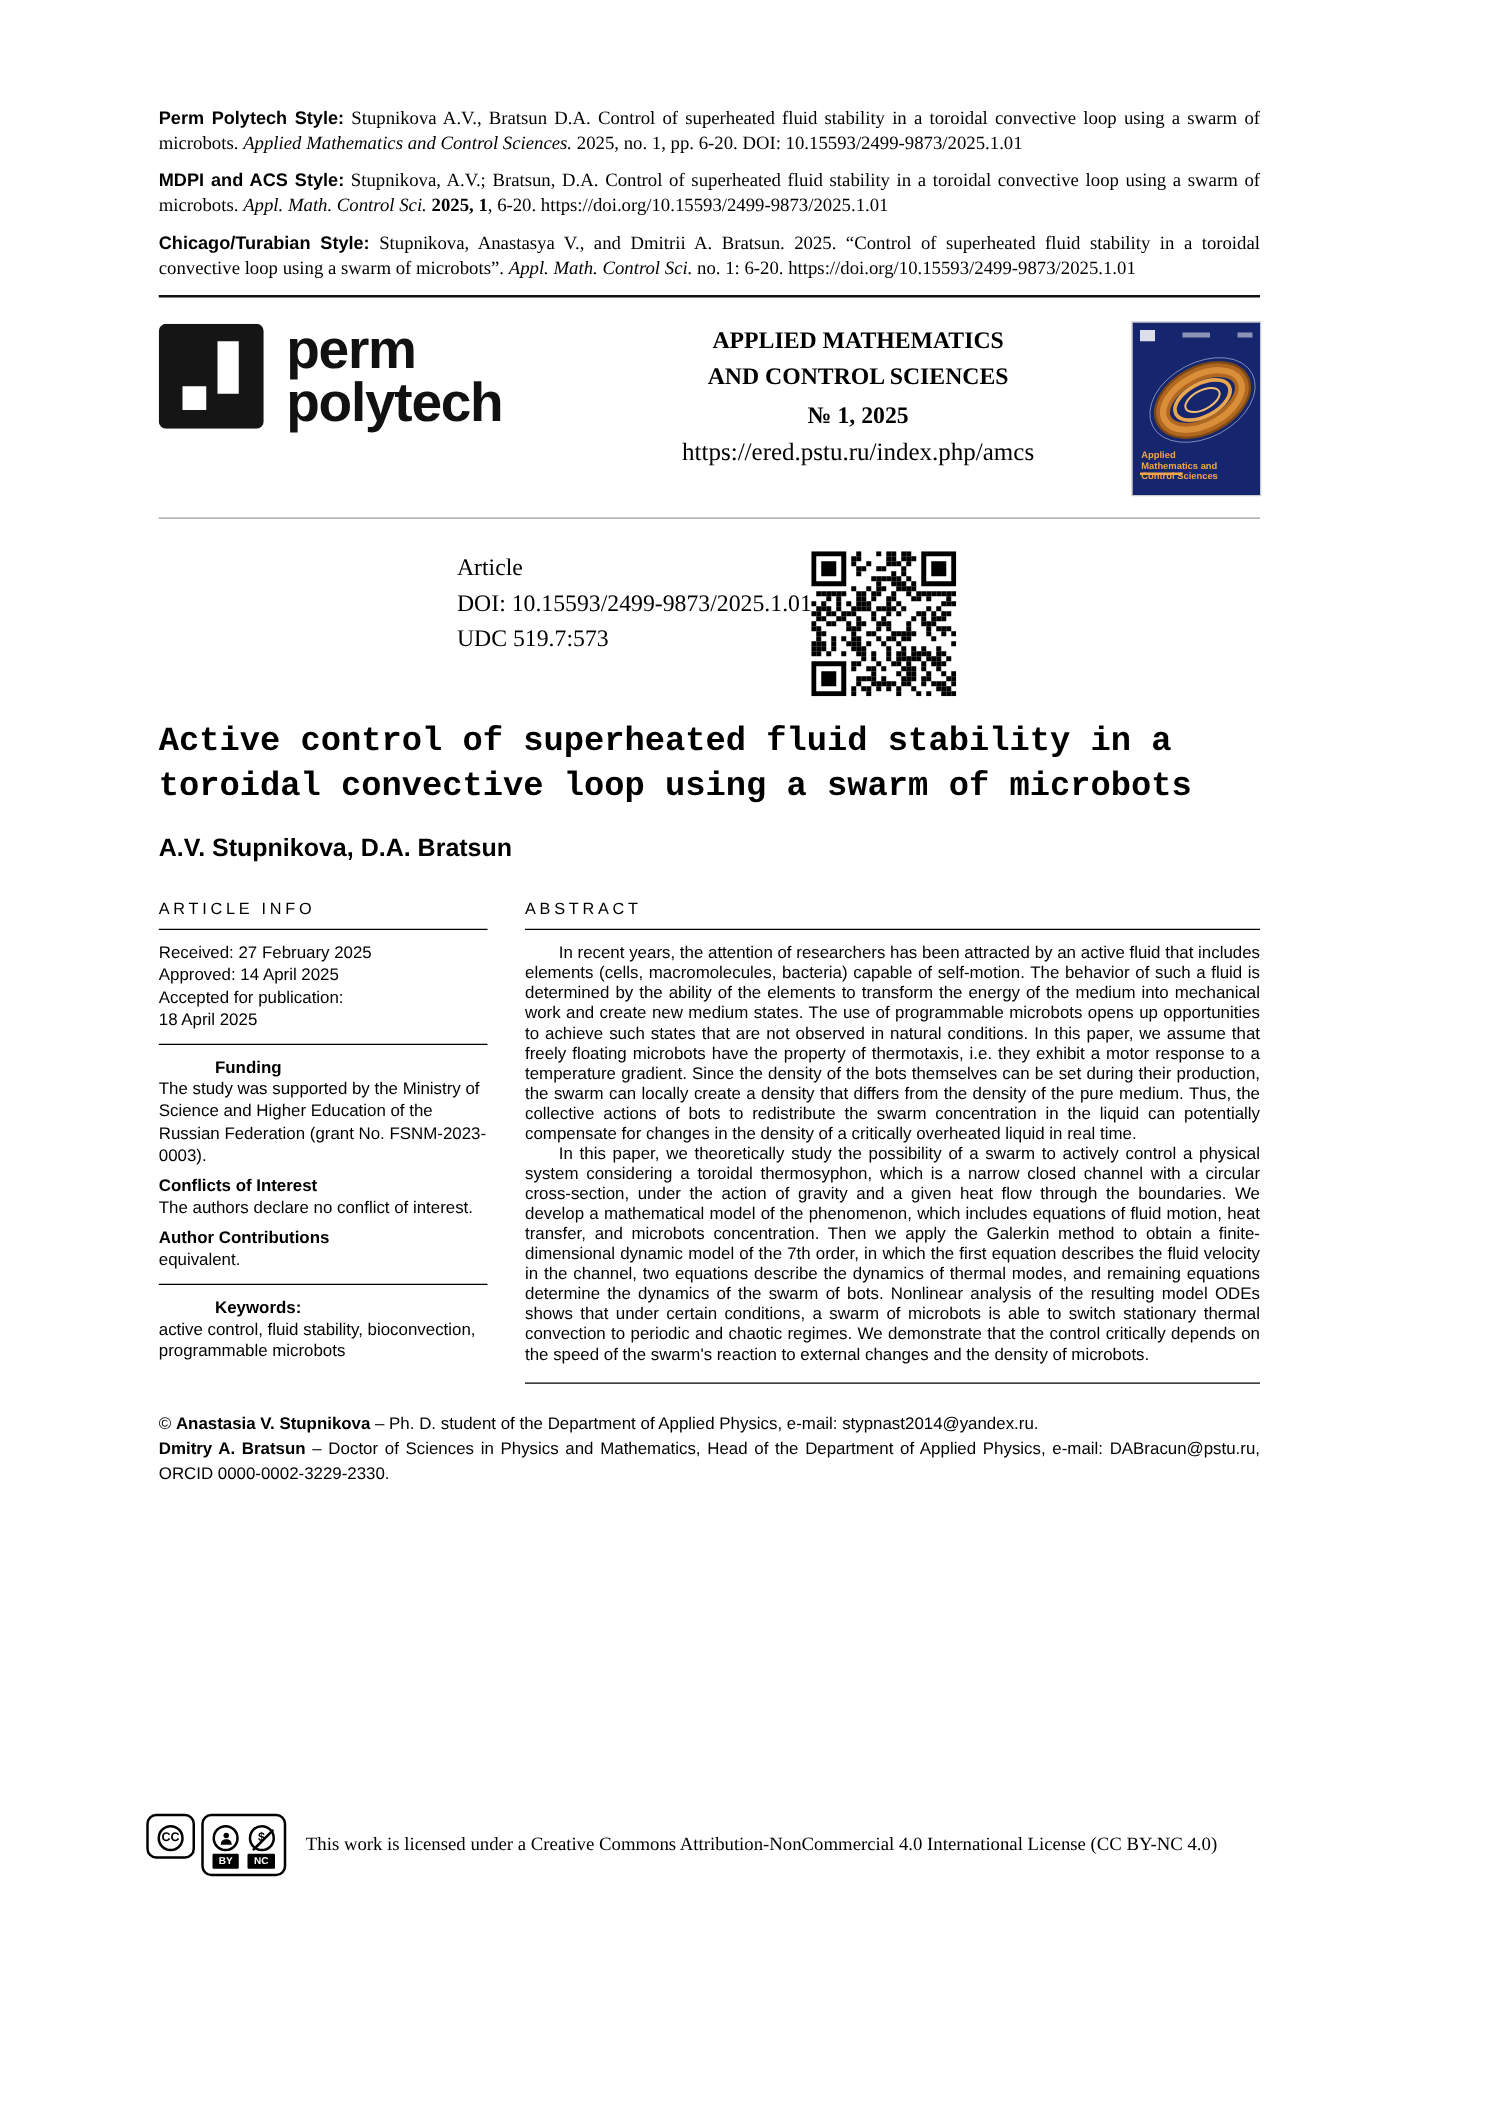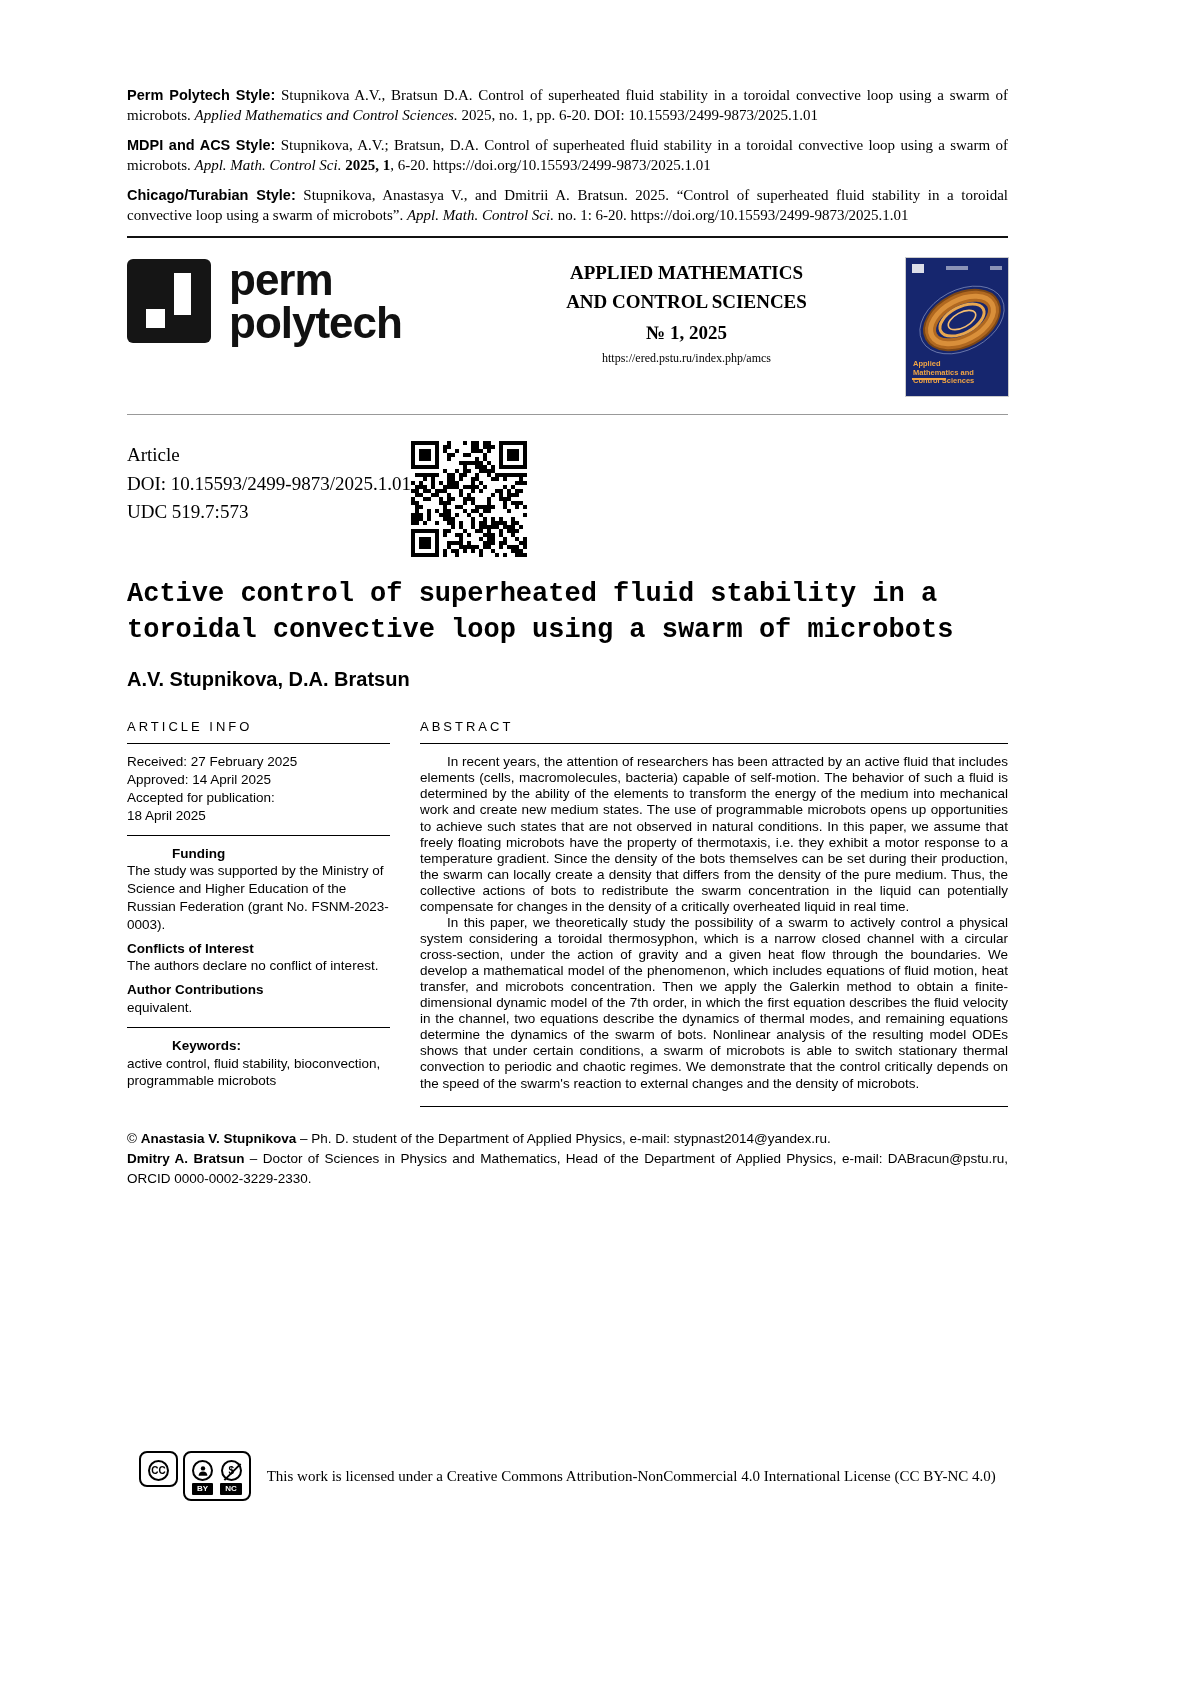--- a/index.html
+++ b/index.html
@@ -25,31 +25,31 @@
   .masthead { display:flex; align-items:flex-start; margin:20px 0 18px 0; }
   .logo-block { display:flex; align-items:center; gap:18px; width:340px; flex:0 0 auto; }
   .logo-mark { width:84px; height:84px; flex:0 0 auto; }
   .wordmark {
     font-family:"Liberation Sans", sans-serif; font-weight:bold;
     font-size:44px; line-height:0.98; letter-spacing:-1px; color:#111;
   }
   .mast-center { flex:1; text-align:center; padding:0 8px; }
   .mast-title { font-weight:bold; font-size:19px; line-height:1.55; }
   .mast-issue { font-weight:bold; font-size:19px; margin-top:5px; }
-  .mast-url { font-size:12px; margin-top:7px; }
+  .mast-url { font-size:20px; margin-top:7px; }
   .cover { position:relative; width:102px; height:138px; flex:0 0 auto; box-shadow:0 0 0 1px #ccc; }
   .cover svg { display:block; width:100%; height:100%; }
   .cover-caption {
     position:absolute; left:7px; bottom:10px; width:62px;
     font-family:"Liberation Sans", sans-serif; font-weight:bold;
     font-size:7.5px; line-height:1.15; color:#f0a444;
   }
 
   
-  .meta-row { display:flex; justify-content:flex-start; align-items:flex-start; margin-top:26px; }
+  .meta-row { display:flex; justify-content:center; align-items:flex-start; margin-top:26px; }
   .meta-lines { font-size:19px; line-height:1.5; }
   .qr { width:116px; height:116px; margin-right:4px; }
   .qr svg { display:block; width:116px; height:116px; }
 
   
   .article-title {
     font-family:Liberation Mono, monospace; font-weight:bold;
     font-size:27px; line-height:1.32; max-width:830px; margin:20px 0 0 0;
   }
   .authors { font-family:"Liberation Sans", sans-serif; font-weight:bold; font-size:20px; margin-top:20px; }
@@ -71,21 +71,21 @@
   .abstract-body p {
     margin:0; font-size:13.5px; line-height:1.19; text-align:justify; text-indent:27px;
   }
 
   
   .footnote { margin-top:22px; font-family:"Liberation Sans", sans-serif; font-size:13.5px; line-height:1.5; text-align:justify; }
   .footnote p { margin:0; }
   .footnote b { font-weight:bold; }
 
   
-  .license-row { position:absolute; left:139px; right:192px; bottom:88px; display:flex; align-items:center; gap:16px; }
+  .license-row { position:absolute; left:117px; right:192px; bottom:88px; display:flex; align-items:center; gap:16px; }
   .cc-badges { display:flex; gap:5px; align-items:flex-start; }
   .cc-box {
     border:2.5px solid #000; border-radius:8px; background:#fff;
     padding:7px 7px 4px 7px; display:flex; gap:7px; align-items:flex-start;
   }
   .icon-stack { display:flex; flex-direction:column; align-items:flex-end; gap:2px; }
   .cc-circ {
     width:21px; height:21px; border:2px solid #000; border-radius:50%;
     display:inline-flex; align-items:center; justify-content:center;
     font-family:"Liberation Sans", sans-serif; font-weight:bold; font-size:10px;

